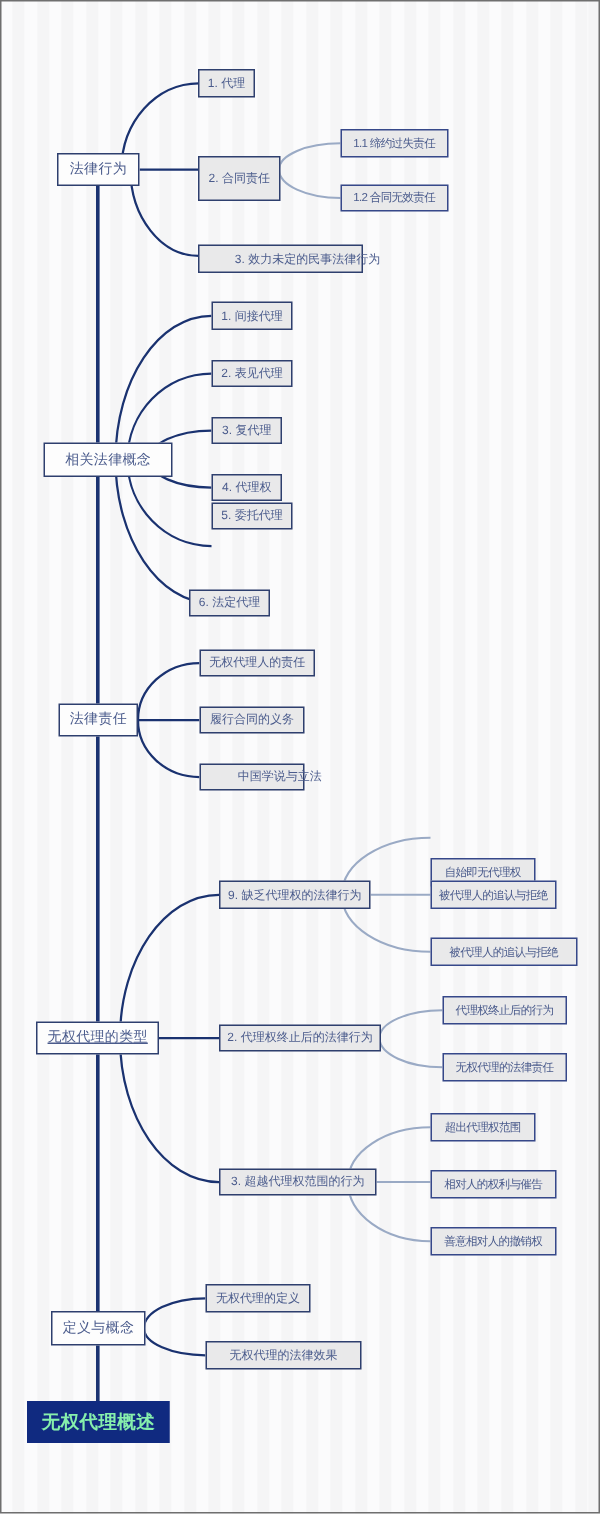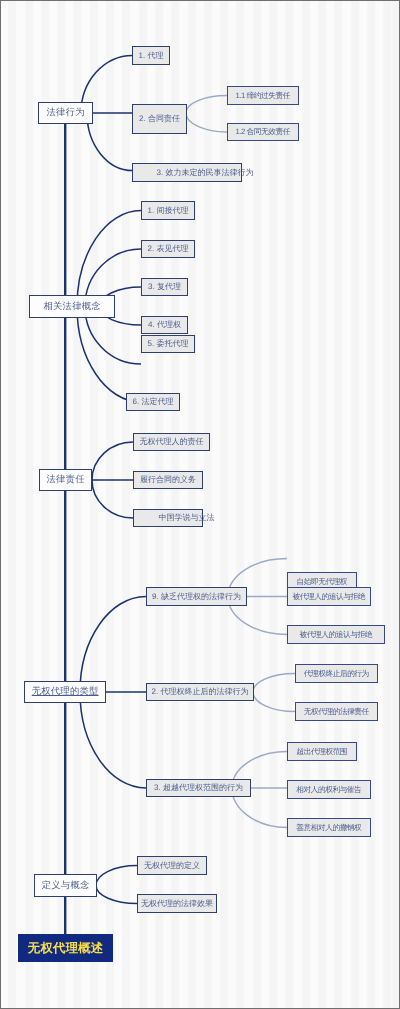--- a/index.html
+++ b/index.html
@@ -10,21 +10,21 @@
 #canvas{position:relative;width:400px;height:1009px;box-sizing:border-box;
   box-shadow:inset 0 0 0 1px #6f6f6f;
   background-color:#fbfbfc;
   background-image:repeating-linear-gradient(to right,#f5f5f6 0px,#f5f5f6 8px,#fbfbfc 8px,#fbfbfc 16.3px);
   background-position:-7.8px 0;
   overflow:hidden;}
 #edges{position:absolute;left:0;top:0;width:400px;height:1009px;}
 .node{position:absolute;box-sizing:border-box;border:1px solid #2e3f6e;
   background:#e9e9ea;color:#4a5b8c;display:flex;align-items:center;justify-content:center;
   font-size:8px;line-height:1;white-space:nowrap;letter-spacing:0px;}
-.node.lv0{background:#102a80;border-color:#102a80;color:#fde047;font-weight:bold;font-size:12.3px;letter-spacing:0.3px;text-indent:0.3px;}
+.node.lv0{background:#102a80;border-color:#102a80;color:#86efac;font-weight:bold;font-size:12.3px;letter-spacing:0.3px;text-indent:0.3px;}
 .node.lv1{background:#fdfdfd;font-size:9.3px;letter-spacing:0.25px;text-indent:0.25px;}
 .node.lv3{border-color:#36488a;font-size:7.7px;background:#e9e9ea;letter-spacing:-0.45px;text-indent:-0.45px;}
 </style>
 </head>
 <body>
 
 <div id="canvas">
   <svg id="edges" viewBox="0 0 400 1009" xmlns="http://www.w3.org/2000/svg">
       <path d="M65.2,124 L65.2,934" fill="none" stroke="#1a3270" stroke-width="2.4"></path>
       <path d="M81,113 C81,81.24275 104.05655,55.5 132.5,55.5" fill="none" stroke="#1a3270" stroke-width="1.5"></path>
@@ -81,15 +81,15 @@
       <div class="node lv2" style="left: 146px; top: 779px; width: 105px; height: 18px;">3. 超越代理权范围的行为</div>
       <div class="node lv3" style="left: 287px; top: 549px; width: 70px; height: 19px; margin-top: 23px;">自始即无代理权</div>
       <div class="node lv3" style="left: 287px; top: 587px; width: 84px; height: 19px;">被代理人的追认与拒绝</div>
       <div class="node lv3" style="left: 287px; top: 625px; width: 98px; height: 19px;">被代理人的追认与拒绝</div>
       <div class="node lv3" style="left: 295px; top: 664px; width: 83px; height: 19px; font-family: Liberation Serif, serif;">代理权终止后的行为</div>
       <div class="node lv3" style="left: 295px; top: 702px; width: 83px; height: 19px;">无权代理的法律责任</div>
       <div class="node lv3" style="left: 287px; top: 742px; width: 70px; height: 19px;">超出代理权范围</div>
       <div class="node lv3" style="left: 287px; top: 780px; width: 84px; height: 19px;">相对人的权利与催告</div>
       <div class="node lv3" style="left: 287px; top: 818px; width: 84px; height: 19px;">善意相对人的撤销权</div>
       <div class="node lv2" style="left: 137px; top: 856px; width: 70px; height: 19px;">无权代理的定义</div>
-      <div class="node lv2" style="left: 137px; top: 894px; width: 80px; height: 19px;">无权代理的法律效果</div>
+      <div class="node lv2" style="left: 137px; top: 894px; width: 104px; height: 19px;">无权代理的法律效果</div>
     </div>
 </div>
 
 </body></html>

